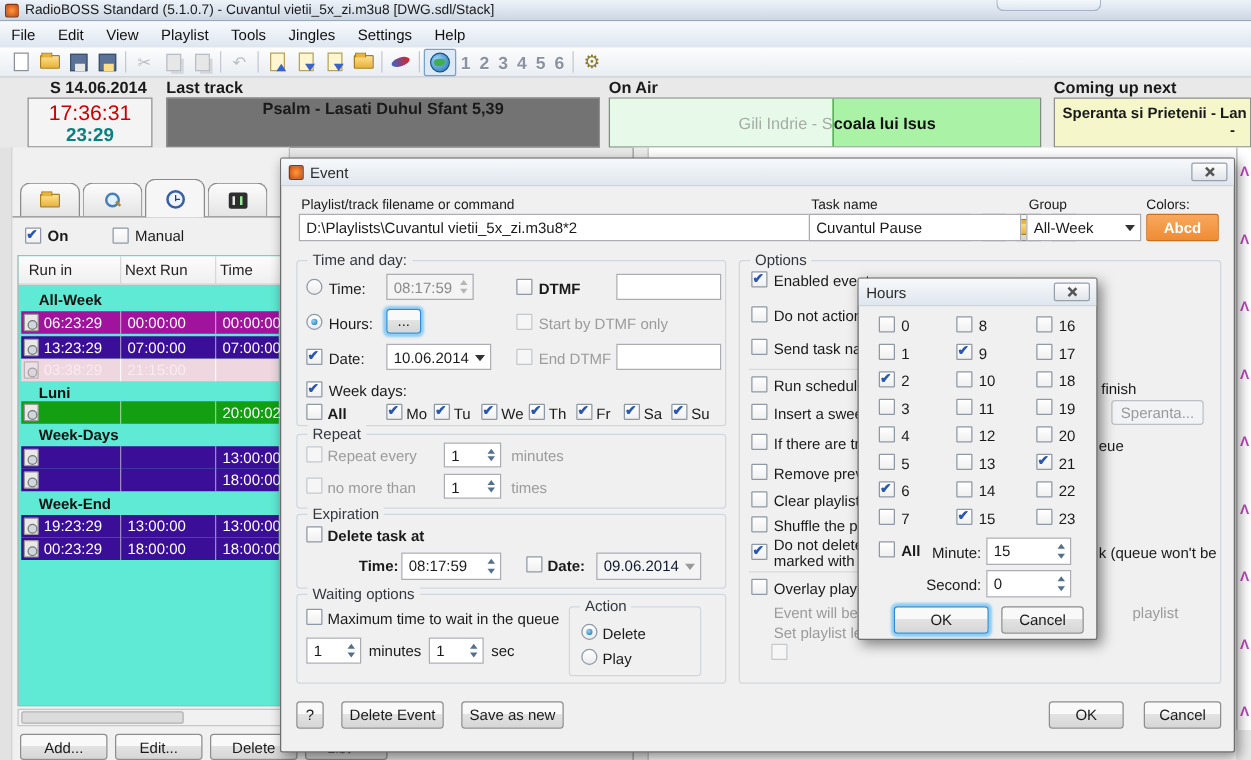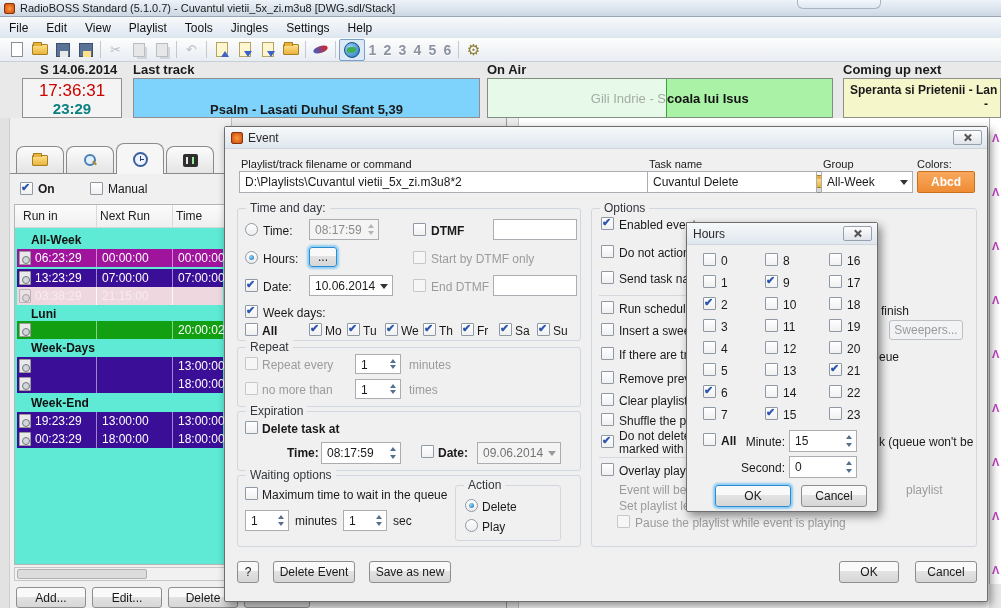--- a/index.html
+++ b/index.html
@@ -33,21 +33,21 @@
   .jingleico.up::after{border-top:none;border-bottom:6px solid #3a62c8}
   .cometico{width:15px;height:7px;background:linear-gradient(90deg,#3a62c8,#d22);border-radius:50%;transform:rotate(-18deg)}
   .globebox{width:26px;height:22px;border:1px solid #7aa0c8;background:#dce9f6;border-radius:2px;display:flex;align-items:center;justify-content:center;flex:none}
   .globeico{width:16px;height:16px;border-radius:50%;background:radial-gradient(circle at 35% 35%,#9fd4ff,#1f6fb2);border:1px solid #14507f;position:relative}
   .globeico::after{content:"";position:absolute;left:2px;top:4px;width:9px;height:6px;background:#3fae4e;border-radius:50% 40% 60% 50%}
   
   .infobox{position:absolute;border:1px solid #8f8f8f}
   .clockbox{left:22px;top:78px;width:100px;height:40px;background:#f4f4f4;text-align:center;padding-top:2px}
   .clockmain{font-size:17px;font-weight:normal;color:#cc0000;line-height:19px}
   .clocksub{font-size:15px;font-weight:bold;color:#0a8080;line-height:17px}
-  .lastbox{left:133px;top:78px;width:347px;height:40px;background:#7dd3fc;display:flex;align-items:flex-end;justify-content:center;font-size:13px;font-weight:600;color:#1a1a1a}
+  .lastbox{left:133px;top:78px;width:347px;height:40px;background:#737373;display:flex;align-items:flex-start;justify-content:center;font-size:13px;font-weight:600;color:#1a1a1a}
   .onairbox{left:487px;top:78px;width:346px;height:40px;background:#e7fae9;border:1px solid #7f8f7f}
   .onairleft{position:absolute;left:0;top:0;width:178px;height:38px;background:#e7fae9;color:#a4aca4;display:flex;align-items:center;justify-content:flex-end;font-size:13px}
   .onairright{position:absolute;left:178px;top:0;width:166px;height:38px;background:#a9f2a6;border-left:1px solid #3f9f3f;color:#111;display:flex;align-items:center;font-size:13px;font-weight:600}
   .comingbox{left:843px;top:78px;width:158px;height:40px;background:#f6f6cb;font-size:12px;font-weight:bold;color:#1a1a1a;padding:4px 4px 0 6px;overflow:hidden;white-space:nowrap}
   .comingline2{text-align:right;font-weight:bold;padding-right:8px}
   
   .panel{position:absolute;left:10px;top:118px;width:222px;height:490px;background:#f0f0f0;border-right:1px solid #bdbdbd}
   .edgestrip{position:absolute;left:0;top:118px;width:10px;height:490px;background:#e2e2e2;border-right:1px solid #cfcfcf}
   .tab{position:absolute;width:48px;height:27px;top:146px;border:1px solid #8a8a8a;border-bottom:none;border-radius:8px 8px 0 0;background:linear-gradient(#fcfcfc,#e4e4e4);display:flex;align-items:center;justify-content:center}
   .tab.active{top:143px;height:31px;background:#f6f6f6;z-index:2}
@@ -91,21 +91,21 @@
   .dtitle{position:absolute;left:0;top:0;right:0;height:22px;background:linear-gradient(#f7f9fb,#dfe6ee);border-bottom:1px solid #cfd5dc;display:flex;align-items:center;padding-left:6px;gap:5px;font-size:12px;color:#2a2a2a}
   .closebtn{position:absolute;right:5px;top:3px;width:29px;height:15px;border:1px solid #98a0ac;border-radius:2px;background:linear-gradient(#fdfdfd,#e0e4ea);display:flex;align-items:center;justify-content:center}
   .xglyph{position:relative;width:7px;height:7px}
   .xglyph::before,.xglyph::after{content:"";position:absolute;left:3px;top:-1px;width:1.6px;height:9px;background:#555}
   .xglyph::before{transform:rotate(45deg)}
   .xglyph::after{transform:rotate(-45deg)}
   .gb{position:absolute;border:1px solid #d0d7de;border-radius:3px}
   .leg{position:absolute;top:-8px;left:8px;background:#f0f0f0;padding:0 4px;font-size:12px;color:#33373d;white-space:nowrap}
   .field{position:absolute;background:#fff;border:1px solid #abadb3;font-size:12px;color:#1a1a1a;padding:3px 4px 0 5px;white-space:nowrap;overflow:hidden}
   .combo{position:absolute;background:#fff;border:1px solid #abadb3;font-size:12px;color:#1a1a1a;padding:3px 16px 0 5px;white-space:nowrap;overflow:hidden}
-  .combo.dis{background:#f4f4f4;color:#737373}
+  .combo.dis{background:#f4f4f4;color:#0f172a}
   .combo .carr{position:absolute;right:4px;top:8px;width:0;height:0;border-left:4px solid transparent;border-right:4px solid transparent;border-top:5px solid #333}
   .combo.dis .carr{border-top-color:#9a9a9a}
   .spin{position:absolute;background:#fff;border:1px solid #abadb3;font-size:12px;color:#1a1a1a;padding:3px 16px 0 5px;white-space:nowrap}
   .spin.dis{background:#f4f4f4;color:#8a8a8a}
   .au,.ad{position:absolute;right:4px;width:0;height:0;border-left:3.5px solid transparent;border-right:3.5px solid transparent}
   .au{top:4px;border-bottom:4.5px solid #55708c}
   .ad{bottom:4px;border-top:4.5px solid #55708c}
   .spin.dis .au{border-bottom-color:#b5b5b5}
   .spin.dis .ad{border-top-color:#b5b5b5}
   .sep{position:absolute;height:1px;background:#d5d9de}
@@ -370,21 +370,21 @@
     <div class="btn" style="left:558px;top:44px;width:24px;height:22px">
         <span class="boltico"></span>
       </div>
     <div class="btn" style="left:586px;top:44px;width:24px;height:22px">
         <span class="foldico"></span>
       </div>
     <div class="btn" style="left:614px;top:44px;width:24px;height:22px">
         <span class="listico"></span>
       </div>
     <span class="lb sm" style="left:424px;top:30px">Task name</span>
-    <div class="field" style="left:422px;top:44px;width:170px;height:22px"><span>Cuvantul Delete</span></div>
+    <div class="field" style="left:422px;top:44px;width:170px;height:22px"><span>Cuvantul Pause</span></div>
     <span class="lb sm" style="left:598px;top:30px">Group</span>
     <div class="combo" style="left:596px;top:44px;width:92px;height:22px">
       <span>All-Week</span><span class="carr"></span>
     </div>
     <span class="lb sm" style="left:692px;top:30px">Colors:</span>
     <div class="colorbtn" style="left:692px;top:44px;width:58px;height:22px">
         <span>Abcd</span>
       </div>
 
     <div class="gb" style="left:12px;top:81px;width:344px;height:133px">
@@ -498,21 +498,21 @@
     <span class="lb" style="left:394px;top:119px">Do not action th</span>
     <span class="cb" style="left:376px;top:144px"></span>
     <span class="lb" style="left:394px;top:145px">Send task name</span>
     <span class="sep" style="left:374px;top:168px;width:90px"></span>
     <span class="cb" style="left:376px;top:174px"></span>
     <span class="lb" style="left:394px;top:175px">Run scheduled l</span>
     <span class="lb" style="left: 656px;top:177px">finish</span>
     <span class="cb" style="left:376px;top:196px"></span>
     <span class="lb" style="left:394px;top:197px">Insert a sweepe</span>
     <div class="btn dis" style="left:664px;top:193px;width:74px;height:20px">
-        <span>Sweepers...</span>
+        <span>Speranta...</span>
       </div>
     <span class="cb" style="left:376px;top:220px"></span>
     <span class="lb" style="left:394px;top:221px">If there are trac</span>
     <span class="lb" style="left:654px;top:223px">eue</span>
     <span class="cb" style="left:376px;top:244px"></span>
     <span class="lb" style="left:394px;top:245px">Remove previou</span>
     <span class="cb" style="left:376px;top:266px"></span>
     <span class="lb" style="left:394px;top:267px">Clear playlist</span>
     <span class="cb" style="left:376px;top:286px"></span>
     <span class="lb" style="left:394px;top:287px">Shuffle the play</span>
@@ -520,21 +520,20 @@
     <span class="lb" style="left:394px;top:302px">Do not delete s</span>
     <span class="lb" style="left:394px;top:315px">marked with the</span>
     <span class="lb" style="left:654px;top:308px">k (queue won't be</span>
     <span class="sep" style="left:374px;top:330px;width:90px"></span>
     <span class="cb" style="left:376px;top:336px"></span>
     <span class="lb" style="left:394px;top:337px">Overlay playbac</span>
     <span class="lb gray" style="left:394px;top:356px">Event will be pl</span>
     <span class="lb gray" style="left:681px;top:356px">playlist</span>
     <span class="lb gray" style="left:394px;top:372px">Set playlist leve</span>
     <span class="cb dis" style="left:392px;top:388px"></span>
-    <span class="lb gray" style="left:410px;top:389px">Pause the playlist while event is playing</span>
 
     <div class="btn" style="left:12px;top:434px;width:22px;height:22px">
         <span>?</span>
       </div>
     <div class="btn" style="left:48px;top:434px;width:82px;height:22px">
         <span>Delete Event</span>
       </div>
     <div class="btn" style="left:144px;top:434px;width:82px;height:22px">
         <span>Save as new</span>
       </div>

